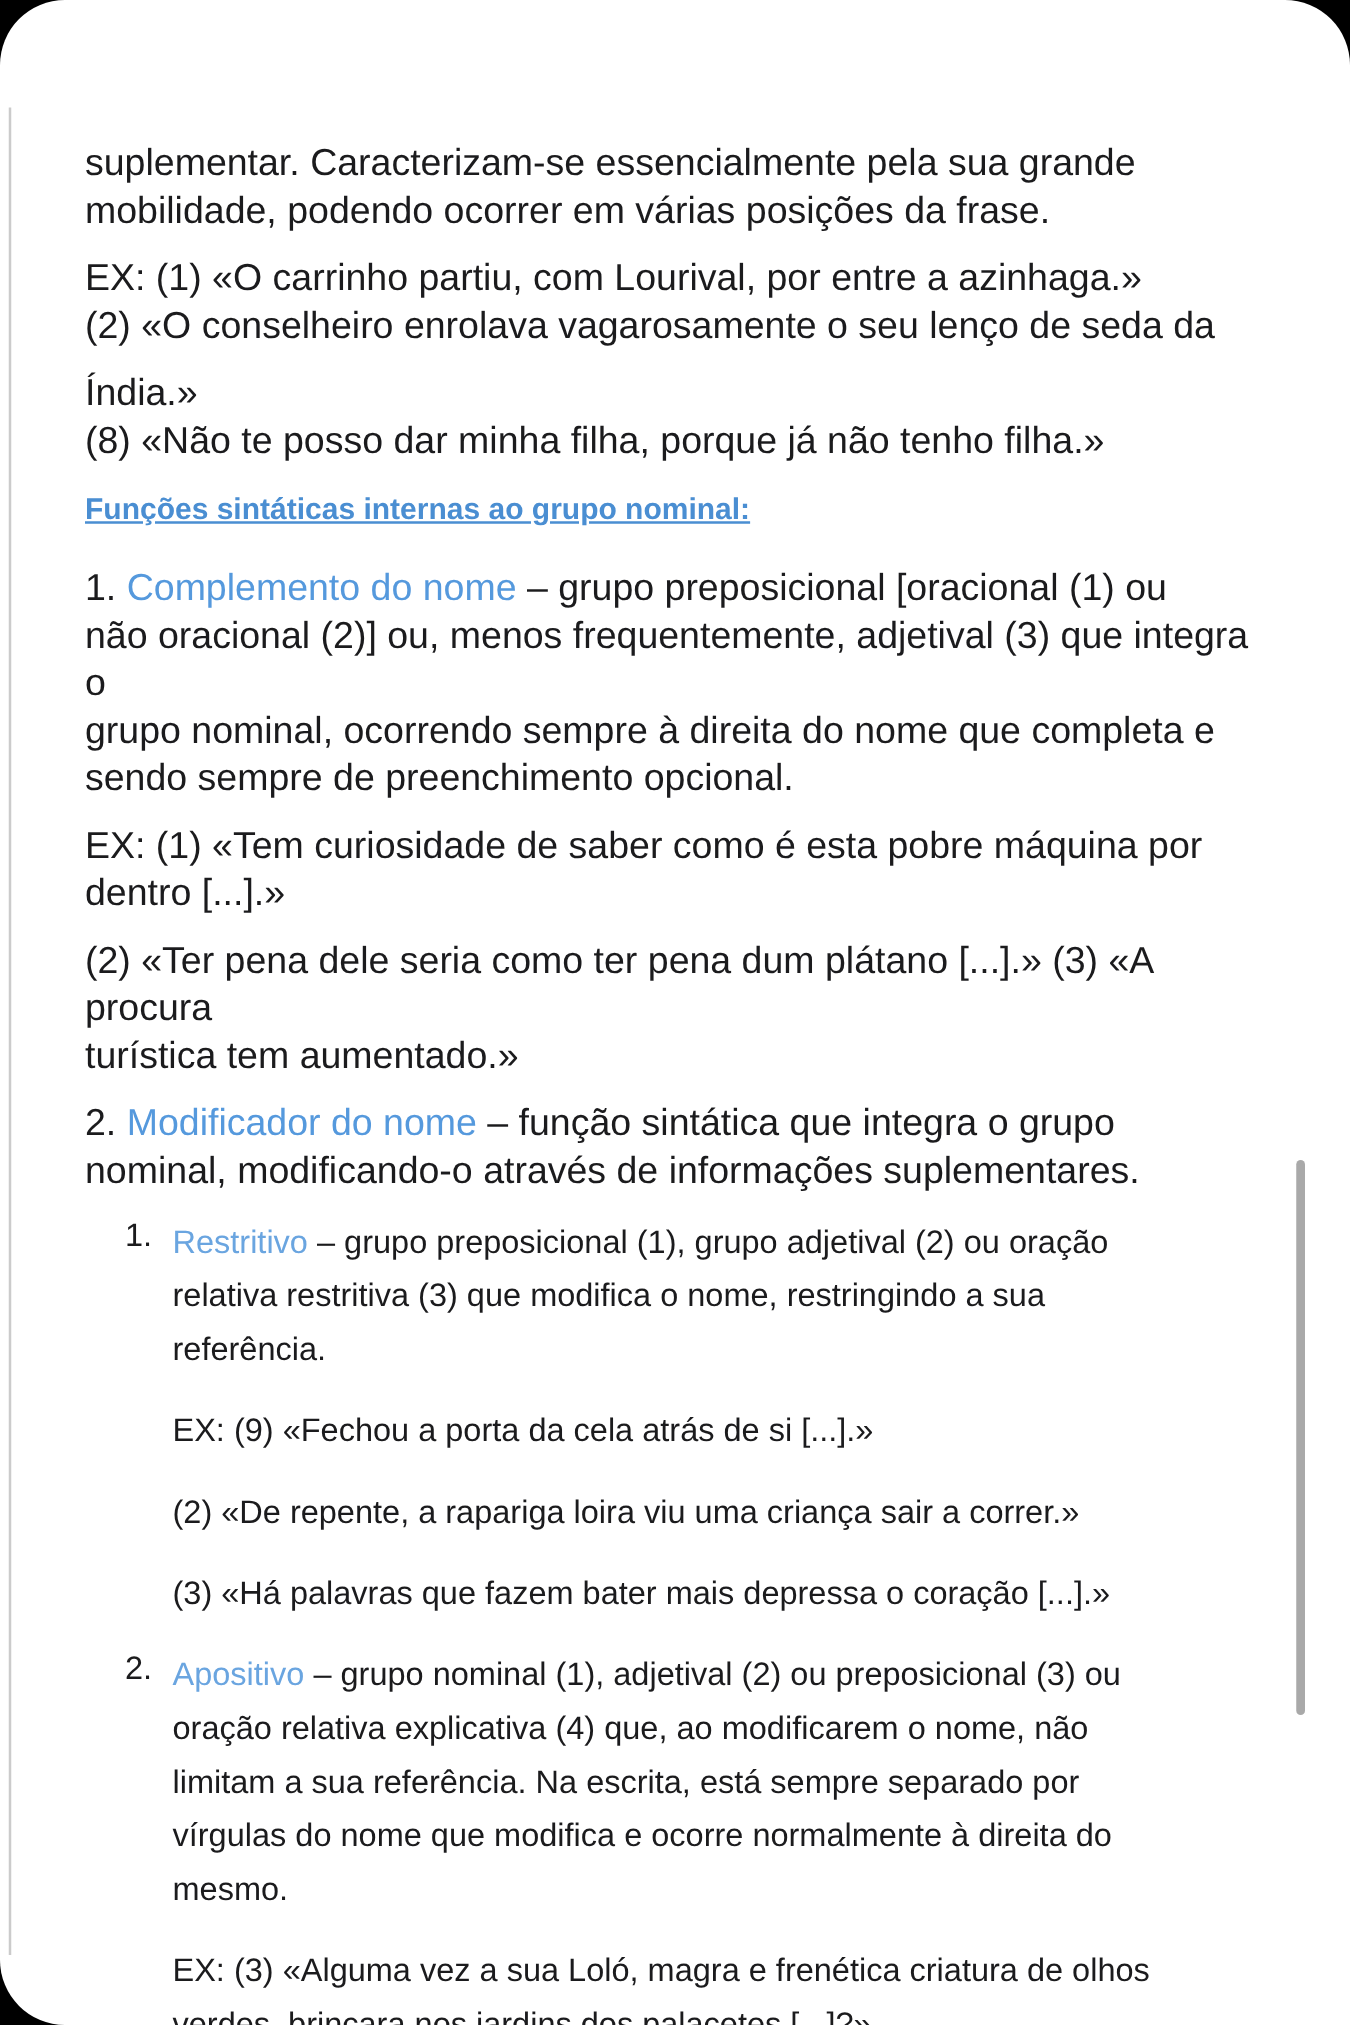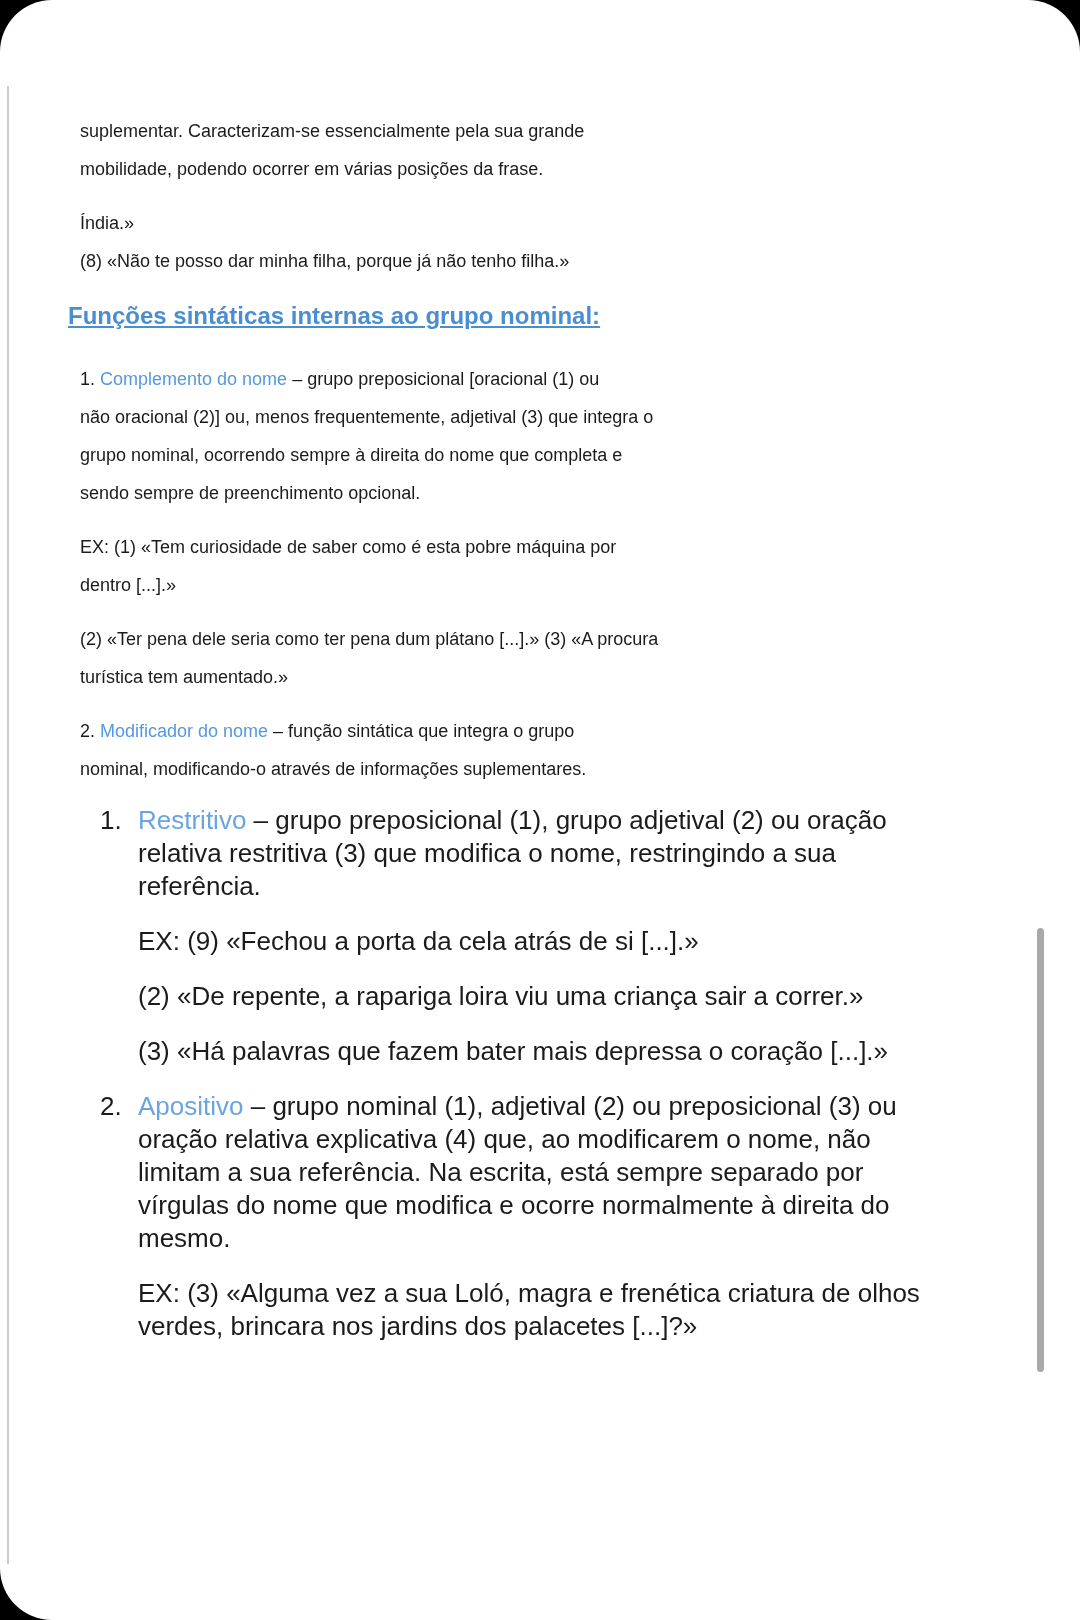--- a/index.html
+++ b/index.html
@@ -27,54 +27,56 @@
   }
   .scrollbar {
     position: absolute; right: 36px; top: 928px; width: 7px; height: 444px;
     border-radius: 4px; background: #a9a9a9; z-index: 4;
   }
   .content {
     position: absolute; left: 68px; top: 112px; width: 940px; z-index: 3;
     color: #1b1b1d;
   }
   .para {
-    font-size: 18px; line-height: 38px; margin: 0 0 16px 12px;
+    font-size: 30px; line-height: 38px; margin: 0 0 16px 0;
     white-space: pre-line;
   }
   .heading {
     font-size: 24px; font-weight: 700; color: var(--heading_blue, #4a8ed2);
     text-decoration: underline; margin: 14px 0 24px 0; line-height: 40px;
     white-space: pre-line;
   }
   .term { color: var(--term_blue, #5599dd); font-weight: 400; }
   .sublist { margin-left: 32px; }
   .subitem { display: flex; align-items: flex-start; }
   .sub-num { flex: none; width: 26px; font-size: 26px; line-height: 33px; margin-right: 12px; }
   .sub-body { flex: 1; min-width: 0; }
   .sub-body .subpara {
-    font-size: 26px; line-height: 33px; margin: 0 0 22px 0;
+    font-size: 26px; line-height: 43px; margin: 0 0 22px 0;
     white-space: pre-line;
   }
   .subterm { color: var(--subterm_blue, #6aa5e0); }
 </style>
 </head>
 <body>
 
 <div class="viewport">
   <div class="corner corner-tl"></div>
   <div class="corner corner-tr"></div>
   <div class="corner corner-bl"></div>
 
   <div class="sheet"></div>
 
   <div class="content">
 
     <p class="para">suplementar. Caracterizam-se essencialmente pela sua grande
 mobilidade, podendo ocorrer em várias posições da frase.</p>
 
+    <p class="para">EX: (1) «O carrinho partiu, com Lourival, por entre a azinhaga.»
+(2) «O conselheiro enrolava vagarosamente o seu lenço de seda da</p>
 
     <p class="para">Índia.»
 (8) «Não te posso dar minha filha, porque já não tenho filha.»</p>
 
     <h1 class="heading">Funções sintáticas internas ao grupo nominal:</h1>
 
     <p class="para"><span>1. </span><span class="term">Complemento do nome</span><span> – grupo preposicional [oracional (1) ou
 não oracional (2)] ou, menos frequentemente, adjetival (3) que integra o
 grupo nominal, ocorrendo sempre à direita do nome que completa e
 sendo sempre de preenchimento opcional.</span></p>

